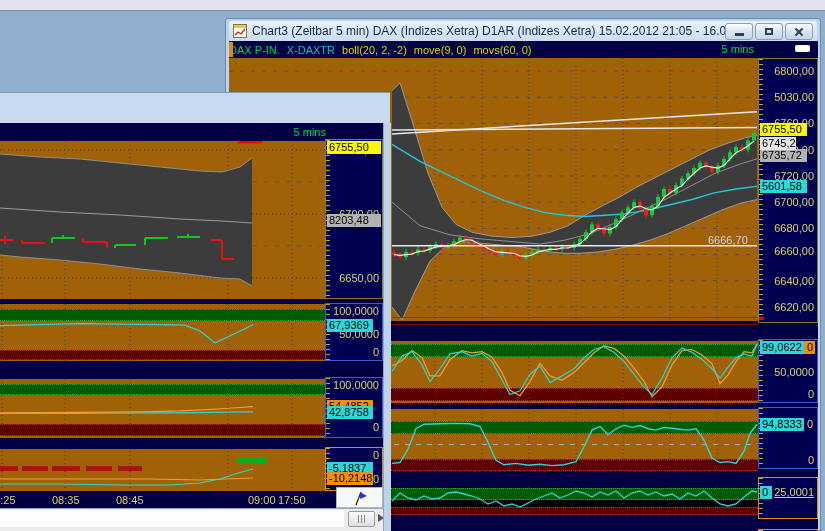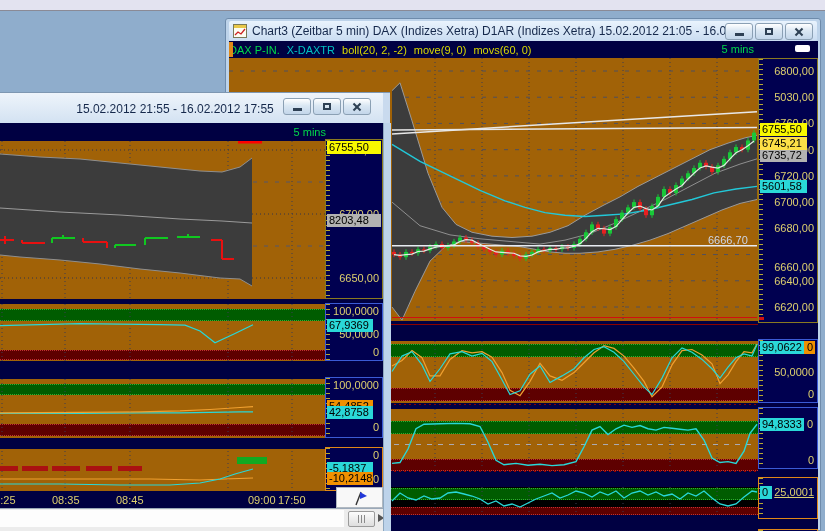--- a/index.html
+++ b/index.html
@@ -248,27 +248,27 @@
           </svg>
         </div>
       <div id="r-axis-main" class="axisbox b-olive" style="left:529px;top:17px;width:60px;height:265px">
           <div class="axlab" style="top: 6px;">6800,00</div>
           <div class="axlab" style="top: 32.2222px;">5030,00</div>
           <div class="axlab" style="top: 58.4444px;">6760,00</div>
           <div class="axlab" style="top: 84.6667px;">6740,00</div>
           <div class="axlab" style="top: 110.889px;">6720,00</div>
           <div class="axlab" style="top: 137.111px;">6700,00</div>
           <div class="axlab" style="top: 163.333px;">6680,00</div>
-          <div class="axlab" style="top: 202px; margin-left: 7px;">6660,00</div>
+          <div class="axlab" style="top: 186px; margin-left: 7px;">6660,00</div>
           <div class="axlab" style="top: 215.778px;">6640,00</div>
           <div class="axlab" style="top: 242px;">6620,00</div>
           <div style="position: absolute; left: 0px; top: 258.489px; width: 5px; height: 3px; background: rgb(208, 16, 16);"></div>
           <div class="chip" style="background: rgb(248, 248, 0); top: 64.3444px; width: 47px;">6755,50</div>
           <div class="chip" style="background: rgb(178, 178, 178); top: 90.2782px; width: 47px;">6735,72</div>
-          <div class="chip" style="background: #fde047; top: 77.8358px; width: 47px;">6745,21</div>
+          <div class="chip" style="background: #e5e5e5; top: 77.8358px; width: 36px;">6745,21</div>
           <div class="chip" style="background: rgb(42, 216, 216); top: 121.116px; width: 47px;">5601,58</div>
         </div>
 
       <div class="redline" style="left:0;top:283px;width:529px"></div>
       <div id="r-p2" class="panel" style="left:0;top:300px;width:529px;height:62px">
         <div class="band-g" style="top:3px;height:11px"></div>
         <div class="band-r" style="top:47px;height:11px"></div>
       <svg viewBox="229 340 529 62" width="529" height="62" class="layer">
             <line x1="435" y1="340" x2="435" y2="402" stroke="#3c3c52" stroke-width="1" stroke-dasharray="1 3"></line>
             <line x1="482" y1="340" x2="482" y2="402" stroke="#3c3c52" stroke-width="1" stroke-dasharray="1 3"></line>
@@ -328,34 +328,20 @@
         </div>
       <div id="r-axis4" class="axisbox b-orange" style="left:529px;top:436px;width:60px;height:42px">
           <div class="axlab" style="top: 8px; right: 3px; text-decoration: underline;">25,0001</div>
           <div class="chip" style="background: rgb(42, 216, 216); top: 8px; width: 12px;">0</div>
         </div>
       <div class="axisbox b-orange" style="left:529px;top:488px;width:60px;height:6px"></div>
     </div>
   </div>
 
   <div class="win left-win">
-    <div class="titlebar lt-titlebar">
-      <span class="lt-title-text">15.02.2012 21:55 - 16.02.2012 17:55</span>
-      <span class="wbtns lt-btns">
-        <span class="wbtn">
-            <i class="g-min"></i>
-          </span>
-        <span class="wbtn">
-            <i class="g-res"></i>
-          </span>
-        <span class="wbtn">
-            <i class="g-x"></i>
-          </span>
-      </span>
-    </div>
     <div class="client client-l">
       <div class="indbar" style="height:18px">
         <span class="tf" style="right:57px;top:3px">5 mins</span>
       </div>
 
       <div id="l-main" class="panel" style="left:0;top:18px;width:325px;height:158px">
           <svg viewBox="0 140 325 158" width="325" height="158" class="layer">
             <line x1="2" y1="140" x2="2" y2="298" stroke="#3c3c52" stroke-width="1" stroke-dasharray="1 3"></line>
             <line x1="65" y1="140" x2="65" y2="298" stroke="#3c3c52" stroke-width="1" stroke-dasharray="1 3"></line>
             <line x1="130" y1="140" x2="130" y2="298" stroke="#3c3c52" stroke-width="1" stroke-dasharray="1 3"></line>

